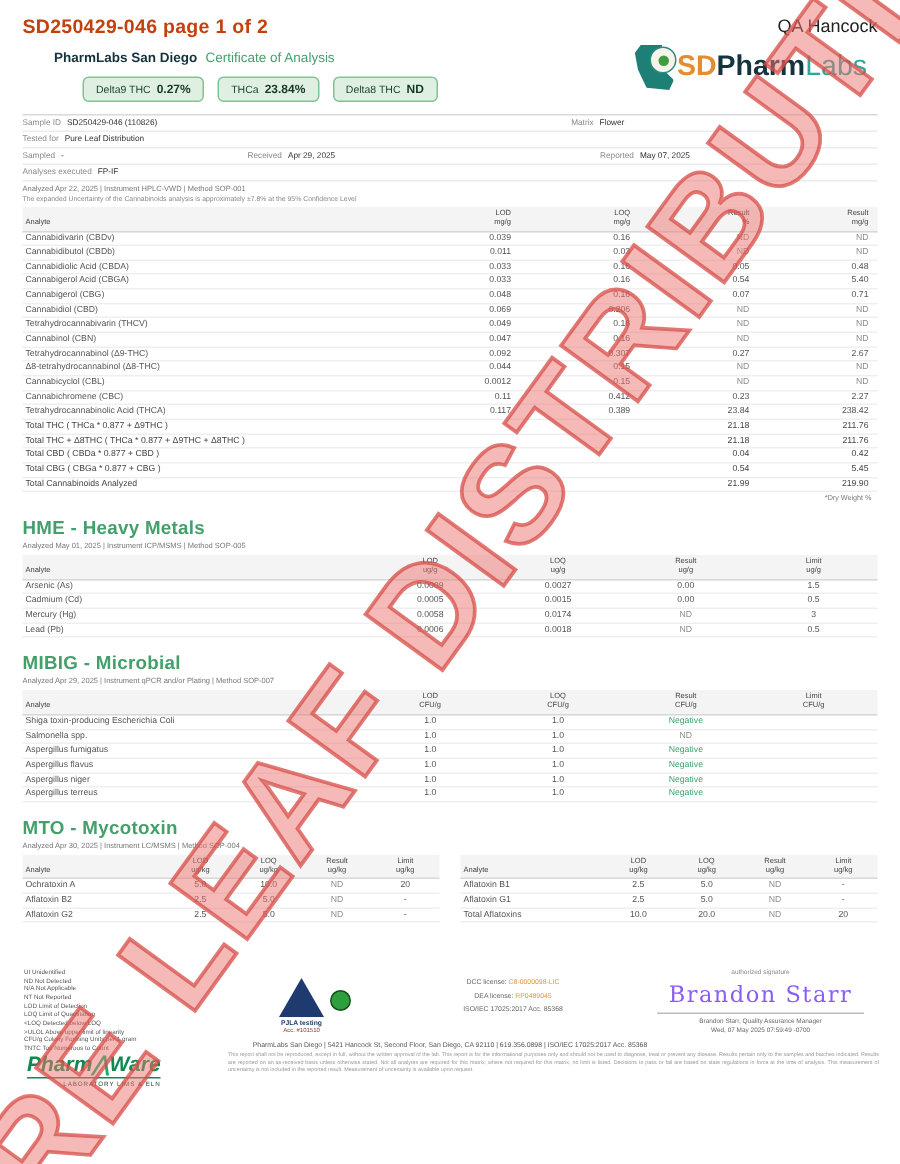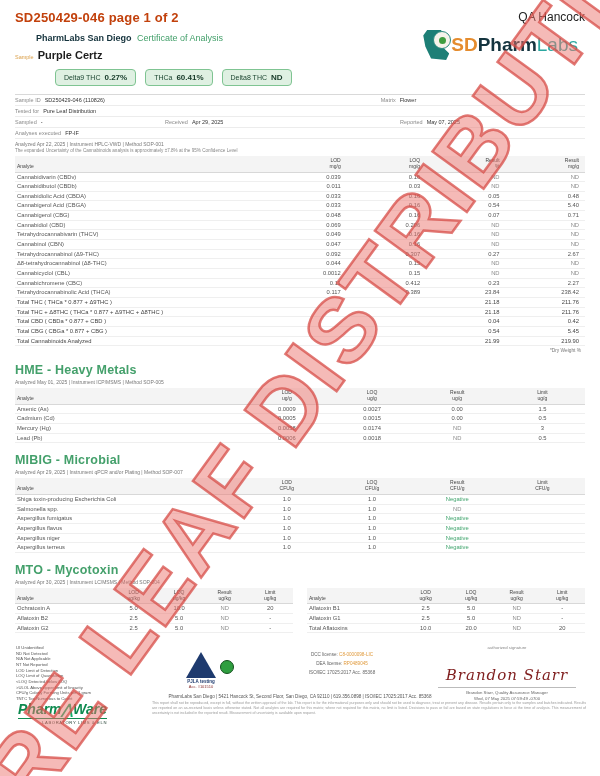--- a/index.html
+++ b/index.html
@@ -76,21 +76,21 @@
   .legend{position:absolute;left:16px;top:645px;font-size:4.2px;color:#555;line-height:1.35;}
   .pjla{position:absolute;left:178px;top:652px;width:46px;text-align:center;}
   .pjla-tri{width:0;height:0;border-left:15px solid transparent;border-right:15px solid transparent;border-bottom:26px solid #1e3a6e;margin:0 auto;position:relative;}
   .pjla-globe{position:absolute;left:19px;top:8px;width:12px;height:12px;border-radius:50%;background:#2f9e3f;border:1px solid #14501d;}
   .pjla-name{font-size:4.5px;color:#1e3a6e;font-weight:bold;margin-top:1px;}
   .pjla-acc{font-size:4px;color:#8a2f2f;}
   .licenses{position:absolute;left:272px;top:650px;font-size:4.6px;color:#666;line-height:2;text-align:center;width:140px;}
   .lic-val{color:#e09a3c;}
   .signature{position:absolute;right:18px;top:645px;width:150px;text-align:center;}
   .sig-head{font-size:4.3px;color:#888;}
-  .sig-script{font-family:"DejaVu Serif",serif;font-style:italic;font-size:15px;color:#7f1d1d;margin-top:16px;letter-spacing:1px;}
+  .sig-script{font-family:"DejaVu Serif",serif;font-size:15px;color:#8b5cf6;margin-top:4px;letter-spacing:1px;}
   .sig-line{border-bottom:1px solid #bbb;margin:3px 6px 2px;}
   .sig-title{font-size:4.3px;color:#666;line-height:1.5;}
   .address{position:absolute;left:0;right:0;top:694px;text-align:center;font-size:4.6px;color:#555;}
   .disclaimer{position:absolute;left:152px;top:701px;width:434px;font-size:3.6px;color:#999;line-height:1.35;text-align:justify;}
   .pharmware{position:absolute;left:18px;top:701px;}
   .pw-name{font-size:14px;font-weight:bold;color:#0d8a4f;font-style:italic;border-bottom:1.5px solid #0d8a4f;padding-bottom:1px;}
   .pw-spike{color:#12b06a;}
   .pw-tag{font-size:4.2px;color:#1c3b2d;letter-spacing:.6px;margin-top:1px;text-align:right;}
 </style>
 </head>
@@ -101,45 +101,41 @@
   <div class="top-row">
     <div class="doc-ref">SD250429-046 page 1 of 2</div>
     <div class="qa">QA Hancock</div>
   </div>
 
   <div class="brand-row">
     <span class="lab-name">PharmLabs San Diego</span>
     <span class="doc-type">Certificate of Analysis</span>
   </div>
 
-  <div class="sample-row">
-    <span class="sample-lbl">Sample</span>
-    <span class="sample-name">Purple Certz</span>
-  </div>
 
   <div class="logo">
     <div style="position:relative">
       <div class="ca-shape"></div>
       <div class="seal">
           <div class="seal-dot"></div>
         </div>
     </div>
     <div class="logo-text">
       <span class="logo-sd">SD</span><span class="logo-pharm">Pharm</span><span class="logo-labs">Labs</span>
     </div>
   </div>
 
   <div class="badges">
     <div class="badge">
       <span class="b-lbl">Delta9 THC</span>
       <span class="b-val">0.27%</span>
     </div>
     <div class="badge">
       <span class="b-lbl">THCa</span>
-      <span class="b-val">60.41%</span>
+      <span class="b-val">23.84%</span>
     </div>
     <div class="badge">
       <span class="b-lbl">Delta8 THC</span>
       <span class="b-val">ND</span>
     </div>
   </div>
 
   <div class="info">
     <div class="info-row">
       <div class="i-cell w1">

